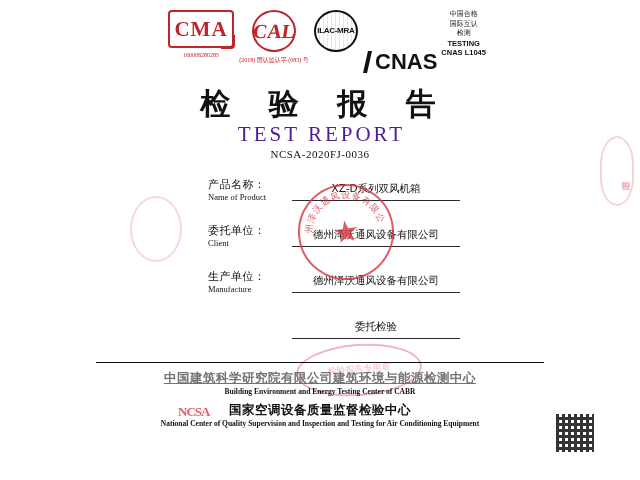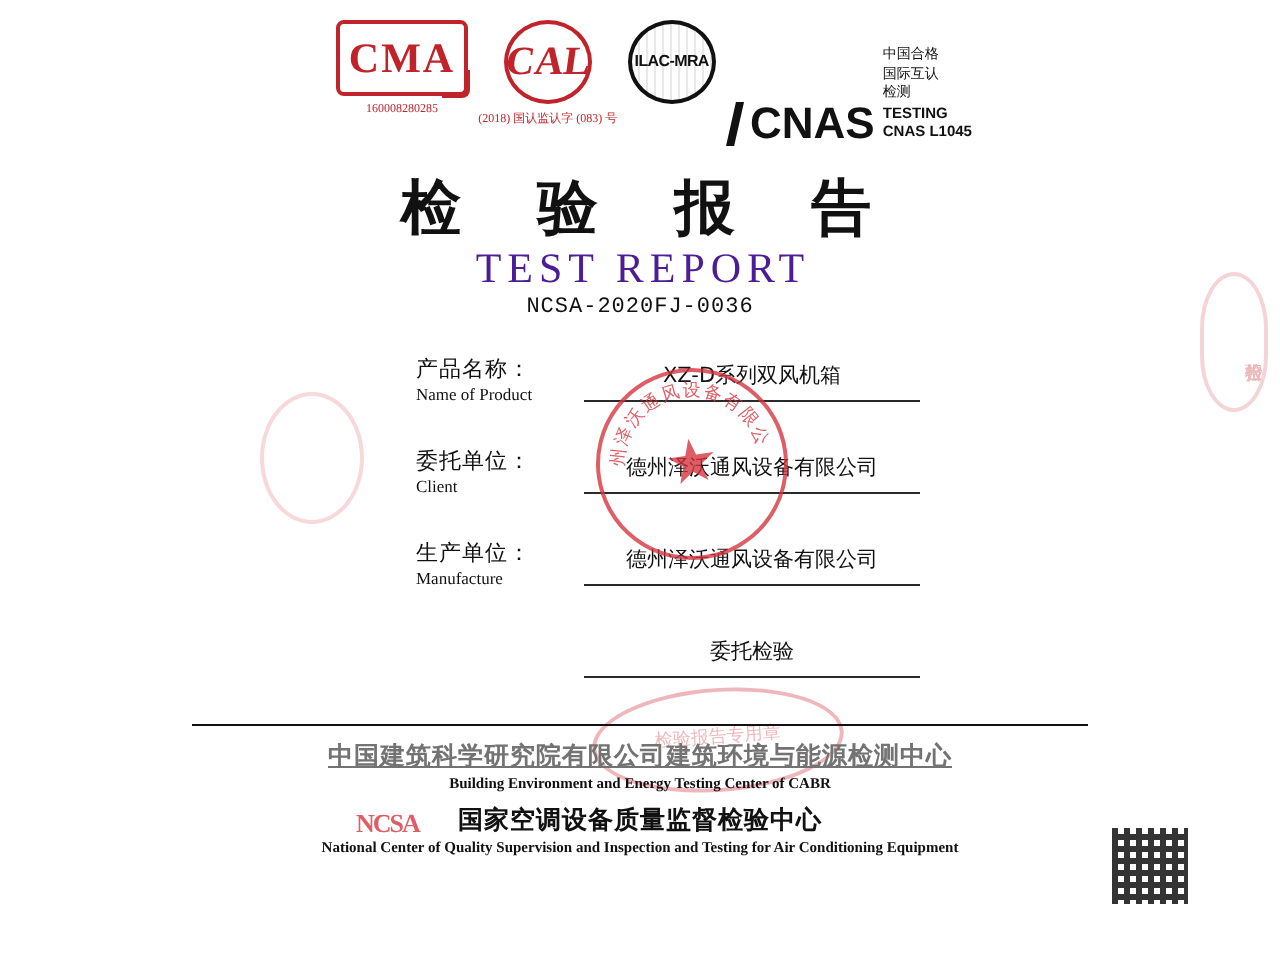--- a/index.html
+++ b/index.html
@@ -126,24 +126,23 @@
     top: 6px;
     width: 9px;
     height: 22px;
     background: #111;
     clip-path: polygon(0 100%, 55% 0, 100% 0, 45% 100%);
   }
   .mark-txt {
     font-family: "Liberation Sans", sans-serif;
     font-size: 7.5px;
     line-height: 9.5px;
-    text-align: left;
-    color: #111;
-    font-weight: bold;
-    margin-top: 13px;
+    text-align: center;
+    color: #111;
+    font-weight: bold;
   }
   .mark-txt .cn { font-family: "DejaVu Sans", sans-serif; font-weight: normal; font-size: 7px;}
 
   
   .title-cn {
     position: absolute;
     top: 84px;
     left: 0;
     width: 636px;
     text-align: center;
@@ -165,21 +164,21 @@
     letter-spacing: 3px;
     text-indent: 3px;
     color: #4c1d95;
   }
   .report-no {
     position: absolute;
     top: 148px;
     left: 0;
     width: 640px;
     text-align: center;
-    font-family: Liberation Mono, monospace;
+    font-family: Liberation Serif, serif;
     font-size: 11px;
     letter-spacing: 0.5px;
     color: #111;
   }
 
   
   .fields {
     position: absolute;
     top: 178px;
     left: 208px;

